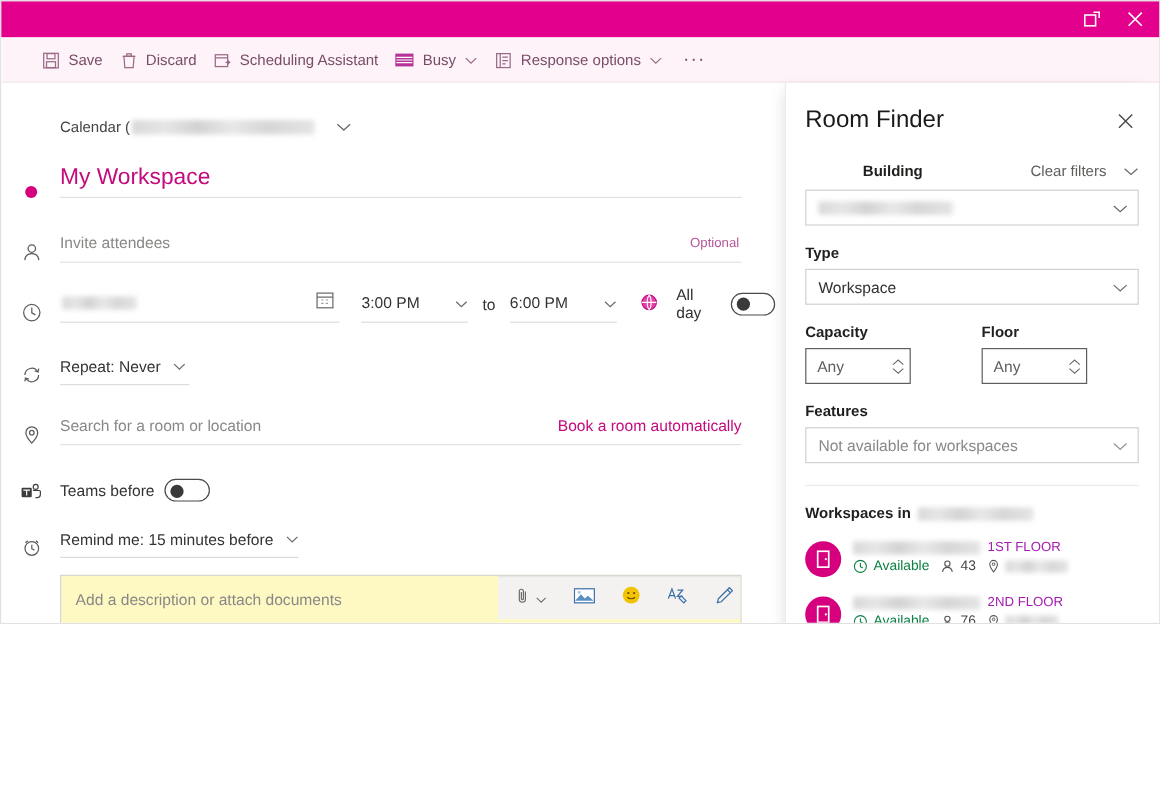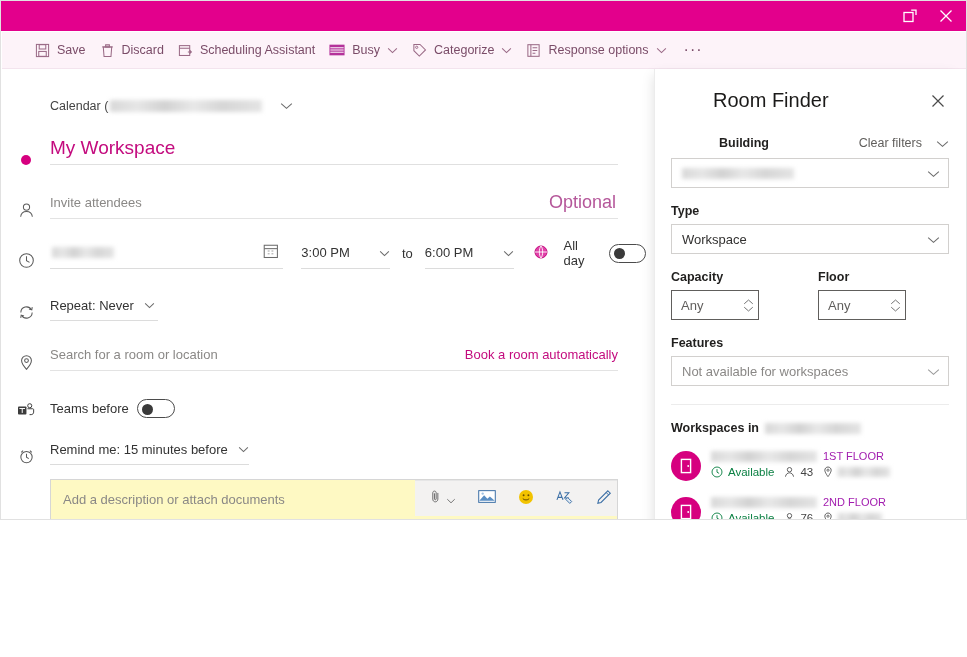--- a/index.html
+++ b/index.html
@@ -101,21 +101,21 @@
     border-bottom: 1px solid #e0e0e0;
   }
 
   
   .att-row { top: 118px; width: 616px; }
   .att-field {
     flex: 1; height: 32px;
     display: flex; align-items: center; justify-content: space-between;
     border-bottom: 1px solid #e3e3e3;
   }
-  .optional { color: #b5579a; font-size: 18px; cursor: pointer; padding-right: 2px; }
+  .optional { color: #b5579a; font-size: 11px; cursor: pointer; padding-right: 2px; }
 
   
   .dt-row { top: 168px; width: 616px; }
   .date-box {
     width: 242px; height: 32px;
     display: flex; align-items: center; justify-content: space-between;
     border-bottom: 1px solid #dcdcdc;
     padding-right: 4px;
   }
   .time-box {
@@ -200,21 +200,21 @@
     position: absolute; top: 68px; right: 1px;
     width: 311px; height: 588px;
     background: #ffffff;
     border-left: 1px solid #ececec;
     box-shadow: -6px 0 12px -6px rgba(0,0,0,0.13);
     padding: 0 16px;
     overflow: hidden;
   }
   .panel-head {
     display: flex; align-items: center; justify-content: space-between;
-    padding-top: 20px; padding-bottom: 4px; margin-left: 42px;
+    padding-top: 20px; padding-bottom: 4px;
   }
   .panel-title { font-size: 20px; color: #1b1a19; font-weight: 400; }
   .panel-close { cursor: pointer; padding: 4px; display: flex; }
   .grp-label { font-size: 12.5px; color: #201f1e; font-weight: bold; margin-top: 16px; }
   .grp-label-row {
     display: flex; align-items: center; justify-content: space-between;
     margin-top: 18px;
   }
   .clear-filters { font-size: 12.5px; color: #605e5c; cursor: pointer; }
   .clear-wrap { display: flex; align-items: center; gap: 14px; }
@@ -318,34 +318,20 @@
         </svg>
       </span>
       <span>Busy</span>
       <span class="chev">
         <svg width="11" height="7" viewBox="0 0 12 8">
             <path d="M1 1.6 L6 6.4 L11 1.6" fill="none" stroke="#9a6a86" stroke-width="1.2"></path>
           </svg>
       </span>
     </div>
 
-    <div class="cmd">
-      <span class="ico">
-        <svg width="15" height="15" viewBox="0 0 16 16">
-          <path d="M8.6 1.6 L14.4 7.4 L7.8 14 L2 8.2 L2 1.6 Z" fill="none" stroke="#9a6a86" stroke-width="1.1"></path>
-          <circle cx="5" cy="4.6" r="1.2" fill="none" stroke="#9a6a86" stroke-width="1"></circle>
-        </svg>
-      </span>
-      <span>Categorize</span>
-      <span class="chev">
-        <svg width="11" height="7" viewBox="0 0 12 8">
-            <path d="M1 1.6 L6 6.4 L11 1.6" fill="none" stroke="#9a6a86" stroke-width="1.2"></path>
-          </svg>
-      </span>
-    </div>
 
     <div class="cmd">
       <span class="ico">
         <svg width="15" height="15" viewBox="0 0 16 16">
           <rect x="2" y="1.8" width="12" height="12.4" fill="none" stroke="#9a6a86" stroke-width="1.1"></rect>
           <path d="M5.2 1.8 V14.2" stroke="#9a6a86" stroke-width="1.1"></path>
           <path d="M7 5 H12 M7 8 H12 M7 11 H10" stroke="#9a6a86" stroke-width="1.1"></path>
         </svg>
       </span>
       <span>Response options</span>

